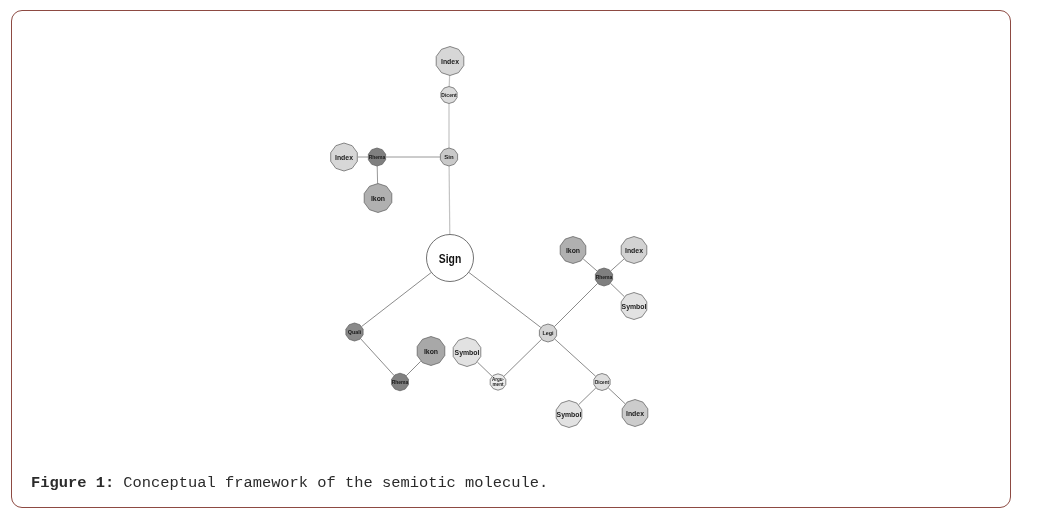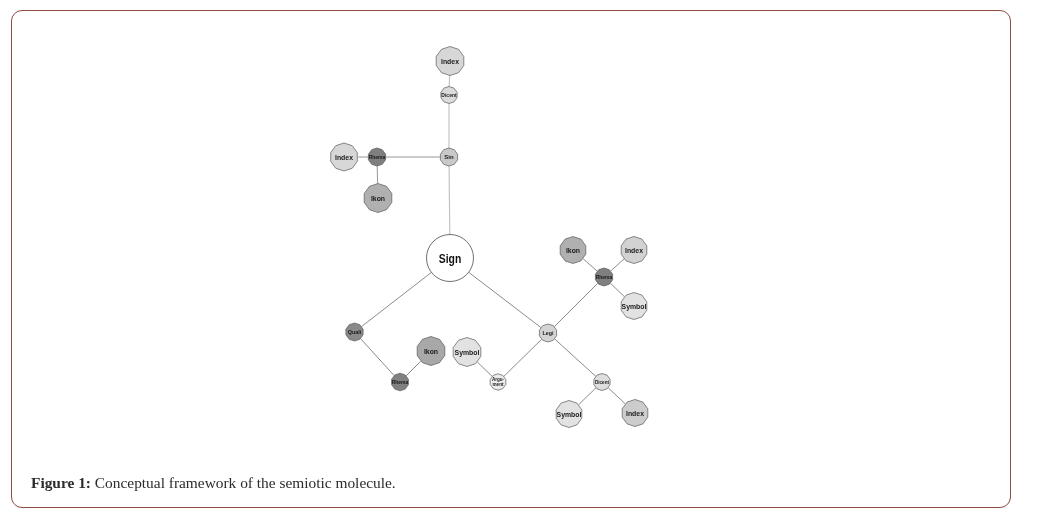--- a/index.html
+++ b/index.html
@@ -1,17 +1,17 @@
 <!DOCTYPE html>
 <html><head>
 <meta charset="utf-8">
 <style>
 html,body{margin:0;padding:0;background:#ffffff;width:1037px;height:517px;overflow:hidden}
 .frame{position:absolute;left:11px;top:10px;width:1000px;height:498px;border:1px solid #8d4a42;border-radius:11px;box-sizing:border-box}
-.caption{position:absolute;left:31px;top:474px;font-family:Liberation Serif, serif;font-size:15.4px;color:#2b2b2b}
+.caption{position:absolute;left:31px;top:474px;font-family:Liberation Mono, monospace;font-size:15.4px;color:#2b2b2b}
 </style>
 </head>
 <body>
 <div class="frame"></div>
 <svg width="1037" height="517" viewBox="0 0 1037 517" xmlns="http://www.w3.org/2000/svg" style="position:absolute;left:0;top:0">
 <line x1="449.6" y1="75.5" x2="449.2" y2="86.5" stroke="#c3c3c3" stroke-width="1.2"></line>
 <line x1="449.0" y1="103.5" x2="449.0" y2="148.0" stroke="#c3c3c3" stroke-width="1.2"></line>
 <line x1="449.1" y1="166.0" x2="449.8" y2="234.5" stroke="#c3c3c3" stroke-width="1.2"></line>
 <line x1="386.0" y1="157.0" x2="440.0" y2="157.0" stroke="#8c8c8c" stroke-width="0.9"></line>
 <line x1="358.0" y1="157.0" x2="368.0" y2="157.0" stroke="#8c8c8c" stroke-width="0.9"></line>

